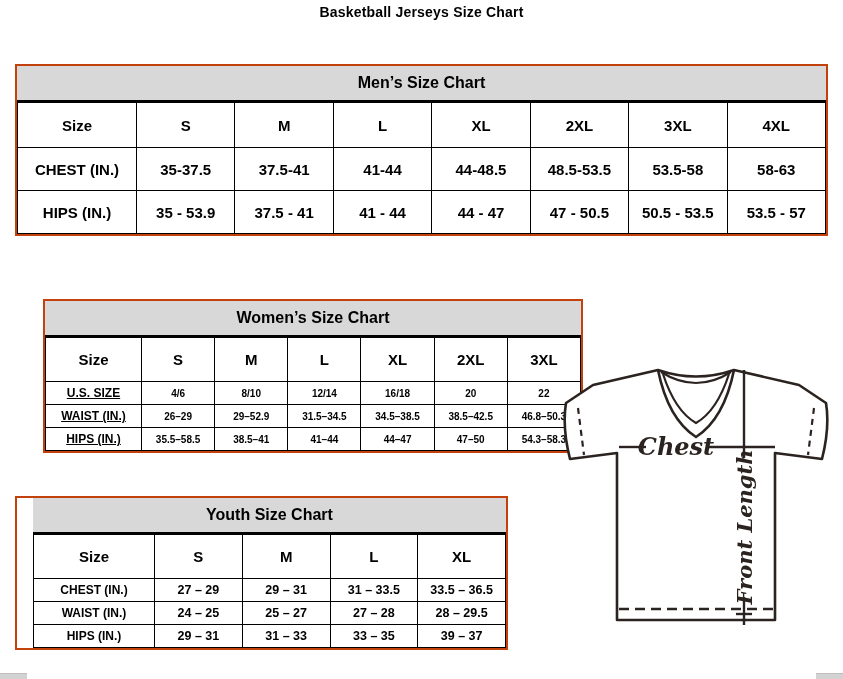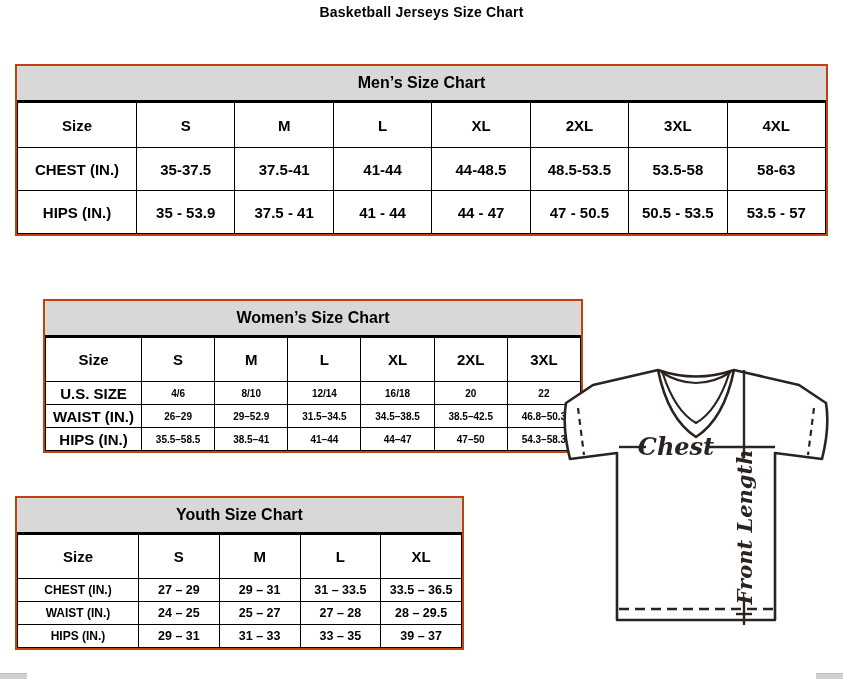--- a/index.html
+++ b/index.html
@@ -23,24 +23,24 @@
   }
   
   .mens{left:15px;top:64px;width:813px;}
   .mens thead th{height:44px;font-size:15px;}
   .mens tbody th,.mens tbody td{height:42px;font-size:15px;}
   .mens th:first-child{width:118px;}
   
   .womens{left:15px;top:299px;width:540px;margin-left:28px;}
   .womens thead th{height:43px;font-size:15px;}
   .womens tbody th,.womens tbody td{height:22px;font-size:10px;}
-  .womens tbody th{font-size:15px;}
+  .womens tbody th{font-size:12px;text-decoration:underline;}
   .womens th:first-child{width:95px;}
   
-  .youth{left:15px;top:496px;width:449px;}
+  .youth{left:15px;top:496px;width:493px;padding-left:16px;}
   .youth thead th{height:43px;font-size:15px;}
   .youth tbody th,.youth tbody td{height:22px;font-size:12.5px;}
   .youth tbody th{font-size:12px;}
   .youth th:first-child{width:120px;}
 
   .jersey{position:absolute;left:556px;top:361px;width:278px;height:268px;}
   .jersey text{
     font-family:"DejaVu Serif","Liberation Serif",serif;
     font-style:italic;font-weight:bold;fill:#2b2320;
   }

